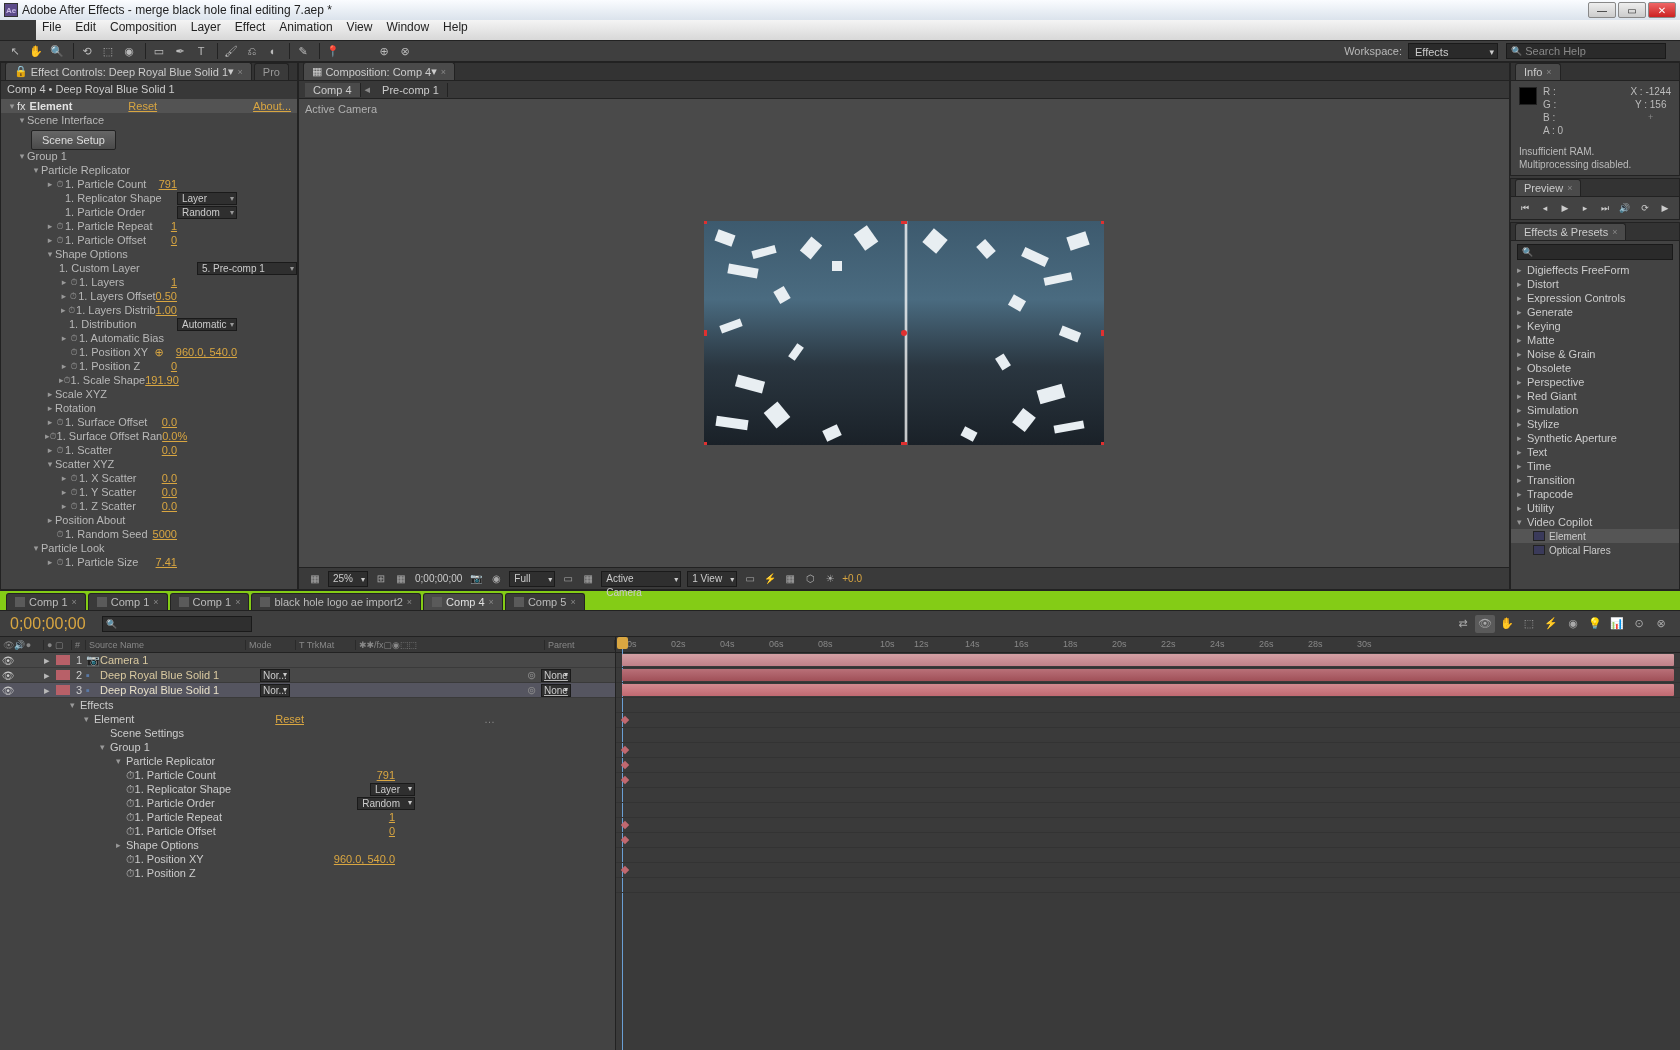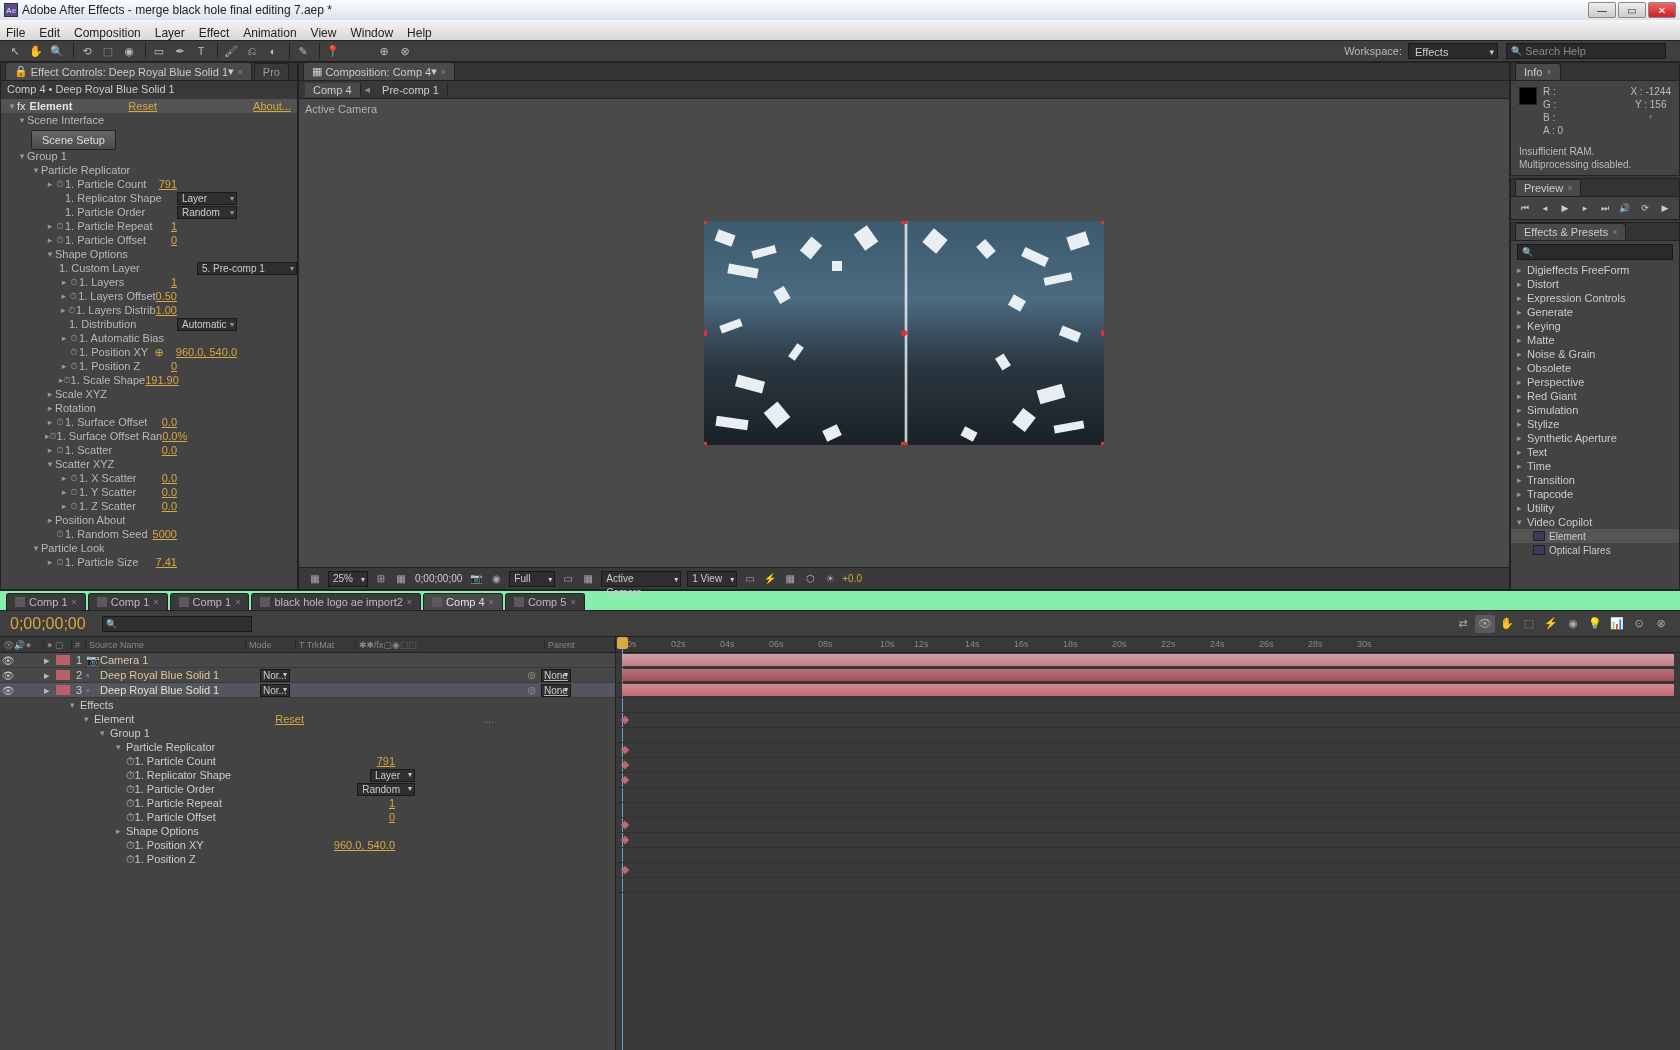--- a/index.html
+++ b/index.html
@@ -6,21 +6,21 @@
 body { background:#3a3a3a; color:#b8b8b8; font-size:11px; overflow:hidden; width:1680px; height:1050px; position:relative; }
 
 
 .titlebar { height:20px; background:linear-gradient(#fafcff,#dbe3ec); display:flex; align-items:center; padding:0 4px; color:#222; font-size:12px; }
 .titlebar .ae-logo { width:14px; height:14px; background:#5c4b8a; border:1px solid #333; margin-right:4px; display:inline-flex; align-items:center; justify-content:center; color:#c8b9e6; font-size:8px; font-weight:bold; }
 .titlebar .spacer { flex:1; }
 .winbtn { width:28px; height:16px; margin-left:2px; display:flex; align-items:center; justify-content:center; border:1px solid #888; background:linear-gradient(#eee,#ccc); border-radius:2px; font-size:10px; color:#222; }
 .winbtn.close { background:linear-gradient(#e66,#c22); color:#fff; }
 
 
-.menubar { height:20px; background:linear-gradient(#f4f4f4,#d8d8d8); display:flex; align-items:flex-end; padding:0 6px; color:#222; font-size:12px; }
+.menubar { height:20px; background:linear-gradient(#f4f4f4,#d8d8d8); display:flex; align-items:flex-start; padding:0 6px; color:#222; font-size:12px;margin-left:36px; }
 .menubar span { margin-right:14px; cursor:default; }
 
 
 .toolbar { height:22px; background:#3f3f3f; border-top:1px solid #222; border-bottom:1px solid #222; display:flex; align-items:center; padding:0 6px; }
 .toolbar .tool { width:18px; height:18px; margin-right:3px; display:flex; align-items:center; justify-content:center; color:#bbb; font-size:11px; border-radius:2px; }
 .toolbar .divider { width:1px; height:16px; background:#222; margin:0 4px; }
 .toolbar .workspace { margin-left:auto; display:flex; align-items:center; font-size:11px; }
 .toolbar .dropdown { background:#2a2a2a; border:1px solid #1a1a1a; padding:1px 18px 1px 6px; margin-left:6px; position:relative; color:#ccc; height:16px; line-height:14px; }
 .toolbar .dropdown:after { content:"▾"; position:absolute; right:3px; top:1px; font-size:9px; }
 .toolbar .searchbox { width:160px; height:16px; background:#2a2a2a; border:1px solid #1a1a1a; margin-left:8px; display:flex; align-items:center; padding:0 4px; color:#888; margin-right:8px;}
@@ -81,21 +81,21 @@
 .ep-search:before { content:"🔍"; font-size:9px; color:#888; }
 .ep-list { overflow:hidden; }
 .ep-item { height:14px; padding:0 6px; display:flex; align-items:center; font-size:11px; color:#ccc; }
 .ep-item .tw { width:10px; color:#999; font-size:9px;}
 .ep-item.sel { background:#555; }
 .ep-sub { padding-left:22px; font-size:10px;}
 .ep-sub .fx { width:12px; height:10px; background:#3a3a5a; border:1px solid #222; margin-right:4px; display:inline-block;}
 
 
 .timeline { height:480px; background:#434343; border-top:1px solid #222; display:flex; flex-direction:column; }
-.tl-tabs { height:20px; background:#86efac; display:flex; align-items:flex-end; padding-left:6px; border-bottom:1px solid #222;}
+.tl-tabs { height:20px; background:#84cc16; display:flex; align-items:flex-end; padding-left:6px; border-bottom:1px solid #222;}
 .tltab { padding:2px 8px; font-size:11px; color:#bbb; background:#3a3a3a; border:1px solid #222; border-bottom:none; margin-right:2px; border-radius:3px 3px 0 0; display:flex; align-items:center;}
 .tltab.active { background:#4a4a4a; color:#e0e0e0;}
 .tltab .sq { width:10px; height:10px; background:#5a5a5a; margin-right:4px;}
 .tltab .x { margin-left:4px; font-size:9px; color:#888;}
 .tl-head { height:26px; display:flex; align-items:center; background:#3f3f3f; border-bottom:1px solid #222;}
 .tl-time { color:#d9a641; font-size:16px; font-weight:500; margin:0 10px;}
 .tl-search { width:150px; height:16px; background:#2f2f2f; border:1px solid #1a1a1a; margin-left:6px; display:flex; align-items:center; padding:0 4px;}
 .tl-search:before { content:"🔍"; font-size:9px; color:#888;}
 .tl-icons { margin-left:auto; margin-right:8px; display:flex; align-items:center;}
 .tl-icons .ti { width:20px; height:18px; display:flex; align-items:center; justify-content:center; color:#aaa; font-size:11px; margin:0 1px;}
@@ -604,20 +604,24 @@
             <span class="tw">▾</span>
             <span class="label">Effects</span>
           </div>
           <div class="prop-row pind2">
             <span class="tw">▾</span>
             <span class="label">Element</span>
             <span class="val" style="margin-right:180px">Reset</span>
             <span style="color:#888;margin-right:120px">…</span>
           </div>
           <div class="prop-row pind3">
+            <span class="tw"></span>
+            <span class="label">Scene Settings</span>
+          </div>
+          <div class="prop-row pind3">
             <span class="tw">▾</span>
             <span class="label">Group 1</span>
           </div>
           <div class="prop-row pind4">
             <span class="tw">▾</span>
             <span class="label">Particle Replicator</span>
           </div>
           <div class="prop-row pind4">
             <span style="width:10px"></span>
             <span class="stop">⏱</span>

